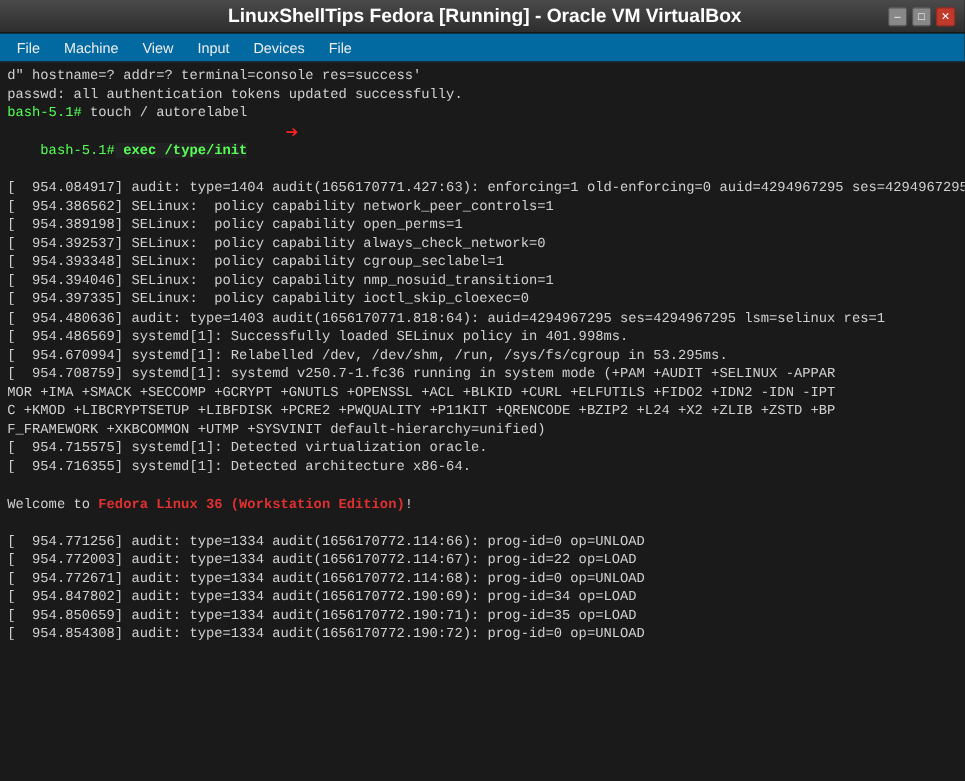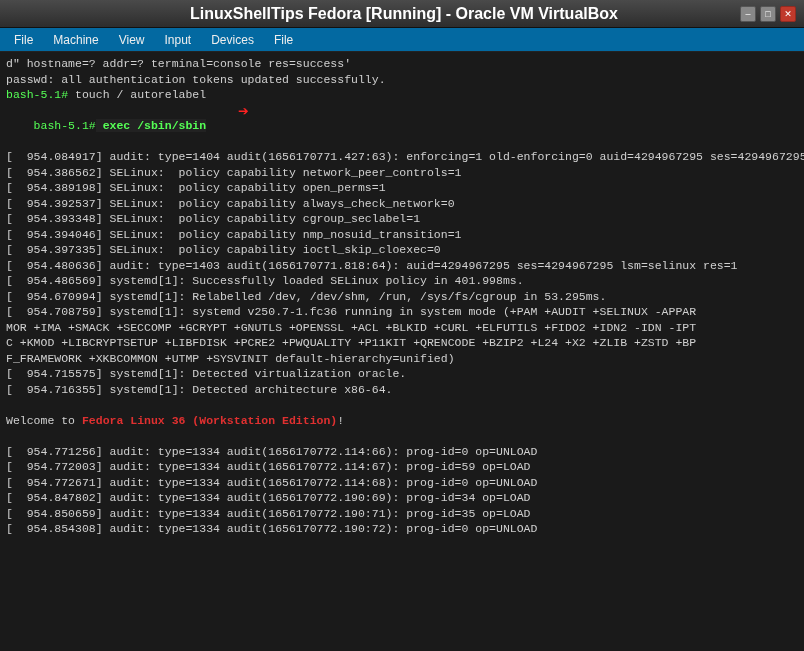--- a/index.html
+++ b/index.html
@@ -104,21 +104,21 @@
   <div class="menu-item">Input</div>
   <div class="menu-item">Devices</div>
   <div class="menu-item">File</div>
 </div>
 
 <div id="terminal">
   <div class="line">d" hostname=? addr=? terminal=console res=success'</div>
   <div class="line">passwd: all authentication tokens updated successfully.</div>
   <div class="line"><span class="green">bash-5.1#</span> touch / autorelabel</div>
   <div class="line" style="position:relative;">
-    <span class="green">bash-5.1#</span><span style="background:#222; color:#55ff55; font-weight:bold;"> exec /sbin/sbin</span><span style="color:#ff2222; font-size:18px; position:absolute; left:232px; top:-3px;">➔</span>
+    <span class="green">bash-5.1#</span><span style="background:#222; color:#55ff55; font-weight:bold;"> exec /type/init</span><span style="color:#ff2222; font-size:18px; position:absolute; left:232px; top:-3px;">➔</span>
   </div>
   <div class="line">[  954.084917] audit: type=1404 audit(1656170771.427:63): enforcing=1 old-enforcing=0 auid=4294967295 ses=4294967295 enabled=1 old-enabled=1 lsm=selinux res=1</div>
   <div class="line">[  954.386562] SELinux:  policy capability network_peer_controls=1</div>
   <div class="line">[  954.389198] SELinux:  policy capability open_perms=1</div>
   <div class="line">[  954.392537] SELinux:  policy capability always_check_network=0</div>
   <div class="line">[  954.393348] SELinux:  policy capability cgroup_seclabel=1</div>
   <div class="line">[  954.394046] SELinux:  policy capability nmp_nosuid_transition=1</div>
   <div class="line">[  954.397335] SELinux:  policy capability ioctl_skip_cloexec=0</div>
   <div class="line">[  954.480636] audit: type=1403 audit(1656170771.818:64): auid=4294967295 ses=4294967295 lsm=selinux res=1</div>
   <div class="line">[  954.486569] systemd[1]: Successfully loaded SELinux policy in 401.998ms.</div>
@@ -126,18 +126,18 @@
   <div class="line">[  954.708759] systemd[1]: systemd v250.7-1.fc36 running in system mode (+PAM +AUDIT +SELINUX -APPAR</div>
   <div class="line">MOR +IMA +SMACK +SECCOMP +GCRYPT +GNUTLS +OPENSSL +ACL +BLKID +CURL +ELFUTILS +FIDO2 +IDN2 -IDN -IPT</div>
   <div class="line">C +KMOD +LIBCRYPTSETUP +LIBFDISK +PCRE2 +PWQUALITY +P11KIT +QRENCODE +BZIP2 +L24 +X2 +ZLIB +ZSTD +BP</div>
   <div class="line">F_FRAMEWORK +XKBCOMMON +UTMP +SYSVINIT default-hierarchy=unified)</div>
   <div class="line">[  954.715575] systemd[1]: Detected virtualization oracle.</div>
   <div class="line">[  954.716355] systemd[1]: Detected architecture x86-64.</div>
   <div class="line">&nbsp;</div>
   <div class="line">Welcome to <span class="fedora-red">Fedora Linux 36 (Workstation Edition)</span>!</div>
   <div class="line">&nbsp;</div>
   <div class="line">[  954.771256] audit: type=1334 audit(1656170772.114:66): prog-id=0 op=UNLOAD</div>
-  <div class="line">[  954.772003] audit: type=1334 audit(1656170772.114:67): prog-id=59 op=LOAD</div>
+  <div class="line">[  954.772003] audit: type=1334 audit(1656170772.114:67): prog-id=22 op=LOAD</div>
   <div class="line">[  954.772671] audit: type=1334 audit(1656170772.114:68): prog-id=0 op=UNLOAD</div>
   <div class="line">[  954.847802] audit: type=1334 audit(1656170772.190:69): prog-id=34 op=LOAD</div>
   <div class="line">[  954.850659] audit: type=1334 audit(1656170772.190:71): prog-id=35 op=LOAD</div>
   <div class="line">[  954.854308] audit: type=1334 audit(1656170772.190:72): prog-id=0 op=UNLOAD</div>
 </div>
 
 </body></html>

